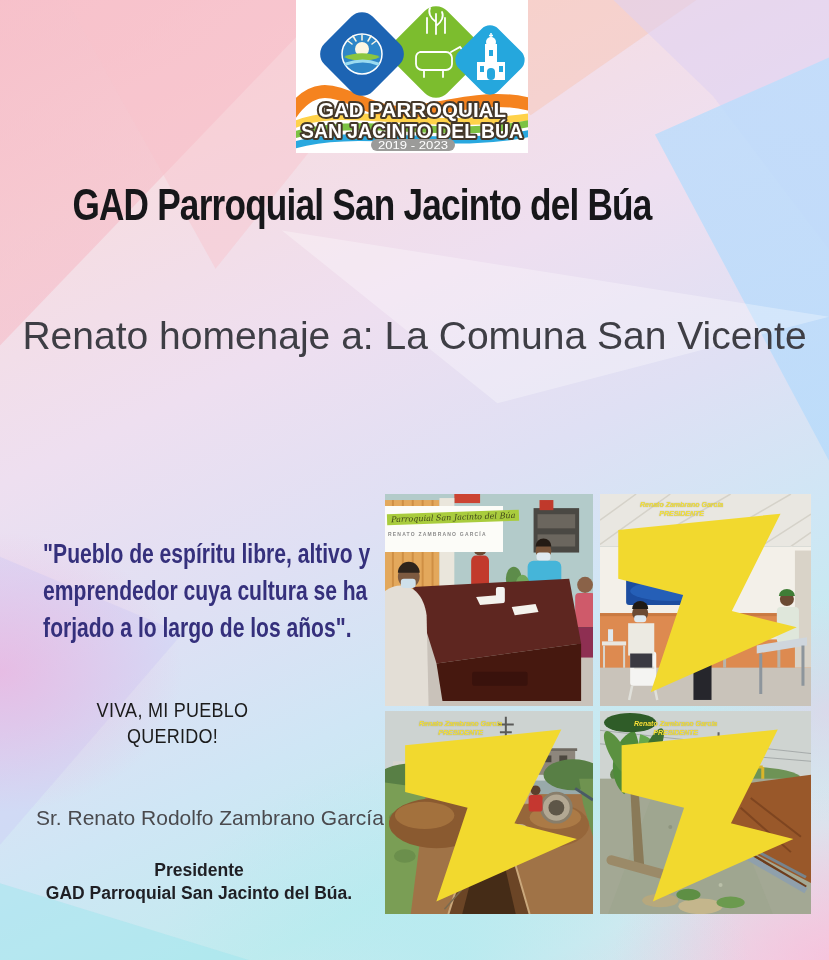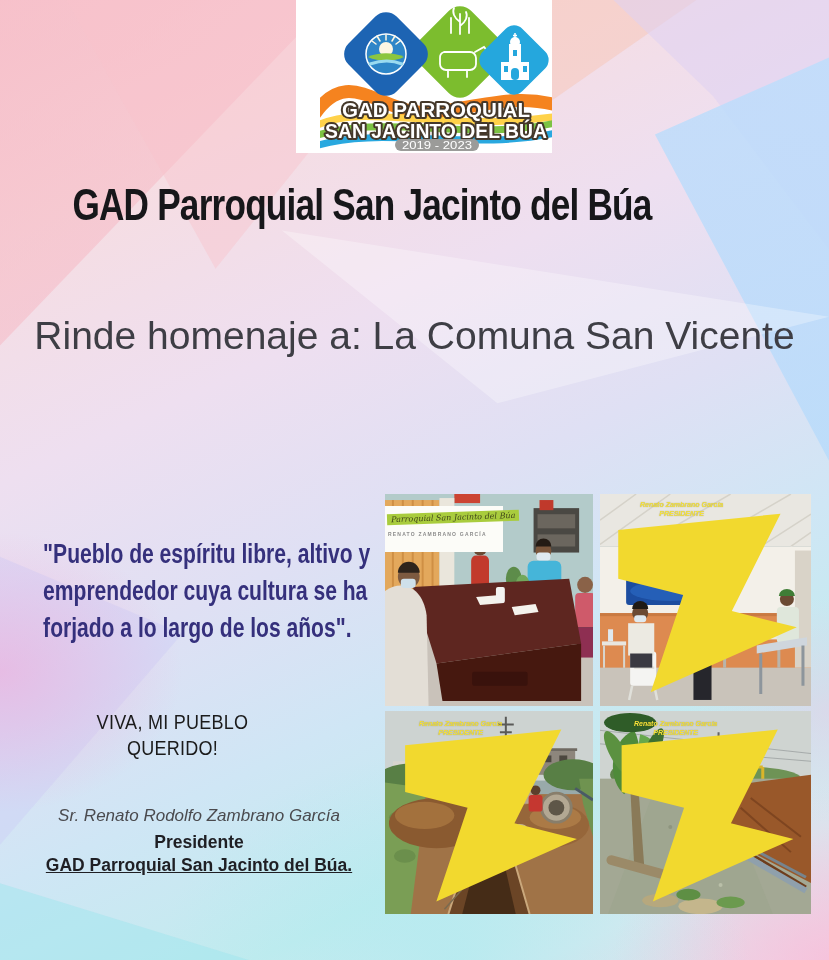--- a/index.html
+++ b/index.html
@@ -14,44 +14,44 @@
   .f5{clip-path:polygon(100% 6%,79% 14%,100% 48%);background:linear-gradient(200deg,rgba(190,222,252,.85),rgba(150,205,250,.5));}
   .f6{clip-path:polygon(34% 24%,100% 33%,60% 42%);background:rgba(255,255,255,.3);}
   .f7{clip-path:polygon(0% 58%,22% 66%,0% 88%);background:rgba(205,206,246,.45);}
   .f8{background:
       radial-gradient(260px 200px at 0% 70%,rgba(243,166,215,.55),transparent 70%),
       radial-gradient(420px 300px at 55% 100%,rgba(168,235,240,.6),transparent 70%),
       radial-gradient(300px 240px at 100% 100%,rgba(248,188,216,.75),transparent 72%),
       radial-gradient(200px 160px at 100% 74%,rgba(238,200,230,.5),transparent 70%);}
   .f9{clip-path:polygon(0 92%,30% 100%,0 100%);background:rgba(160,230,238,.5);}
 
-  .logo-box{position:absolute;left:296px;top:0;width:232px;height:153px;background:#fff;padding-left:24px;}
+  .logo-box{position:absolute;left:296px;top:0;width:232px;height:153px;background:#fff;}
   .logo-box svg{display:block;width:100%;height:100%;}
   .logo-stroke{font-weight:bold;fill:#fff;stroke:#44382a;stroke-width:4px;stroke-linejoin:round;paint-order:stroke;font-family:"Liberation Sans",sans-serif;}
 
   .page-title{position:absolute;top:180px;left:0;width:829px;margin:0;
     font-size:44px;font-weight:bold;color:#17171a;}
   .page-title .fit{display:inline-block;white-space:nowrap;transform:scaleX(.8);letter-spacing:-1px;}
 
   .tribute{position:absolute;top:311px;left:0;width:829px;text-align:center;
     font-size:39px;font-weight:300;color:#3e3e45;line-height:49px;}
   .tribute span{display:block;white-space:nowrap;}
 
   .quote{position:absolute;top:536px;left:0;width:392px;margin:0;text-align:center;
     font-size:27px;font-weight:bold;color:#35307c;line-height:37px;}
   .quote span{display:block;white-space:nowrap;transform:scaleX(.78);}
 
   .viva{position:absolute;top:697px;left:40px;width:265px;text-align:center;
-    font-size:20px;color:#1b1b1b;line-height:26px;letter-spacing:.3px;margin-top:12px;}
+    font-size:20px;color:#1b1b1b;line-height:26px;letter-spacing:.3px;}
   .viva span{display:block;white-space:nowrap;transform:scaleX(.9);}
 
   .signature{position:absolute;top:806px;left:36px;width:326px;text-align:center;}
-  .sig-name{font-size:17px;color:#4a4a4e;margin:0 0 6px 0;white-space:nowrap;font-style:italic;}
+  .sig-name{font-size:21px;color:#4a4a4e;margin:0 0 30px 0;white-space:nowrap;}
   .sig-title{font-size:17.5px;font-weight:bold;color:#1f1f24;margin:0;}
-  .sig-org{font-size:17.5px;font-weight:bold;color:#1f1f24;margin:2px 0 0 0;white-space:nowrap;text-decoration:underline;}
+  .sig-org{font-size:17.5px;font-weight:bold;color:#1f1f24;margin:2px 0 0 0;white-space:nowrap;}
 
   .photo-grid{position:absolute;left:385px;top:494px;width:426px;height:420px;
     display:grid;grid-template-columns:208px 211px;grid-template-rows:212px 203px;gap:5px 7px;}
   .photo{position:relative;overflow:hidden;background:#9aa;}
   .photo > svg{display:block;width:100%;height:100%;}
 
   .wm{position:absolute;color:#f6e23b;font-size:7px;font-style:italic;font-weight:bold;
     line-height:1.25;text-align:center;text-shadow:0 0 1px rgba(60,60,0,.5);white-space:nowrap;}
   .wm-logo{position:absolute;top:3px;left:2px;width:26px;height:26px;}
 
@@ -121,21 +121,21 @@
       <text x="116" y="117" text-anchor="middle" class="logo-stroke" font-size="20" textLength="188" lengthAdjust="spacingAndGlyphs">GAD PARROQUIAL</text>
       <text x="116" y="138" text-anchor="middle" class="logo-stroke" font-size="19.5" textLength="222" lengthAdjust="spacingAndGlyphs">SAN JACINTO DEL BÚA</text>
       <rect x="75" y="139" width="84" height="12" rx="6" fill="#9b9b99"></rect>
       <text x="117" y="149" text-anchor="middle" font-size="10.5" fill="#fff" textLength="70" lengthAdjust="spacingAndGlyphs" font-family="Liberation Sans, sans-serif">2019 - 2023</text>
     </svg>
   </header>
 
   <h1 class="page-title"><span class="fit">GAD Parroquial San Jacinto del Búa</span></h1>
 
   <div class="tribute">
-    <span>Rinde homenaje a: La Comuna San Vicente</span>
+    <span>Renato homenaje a: La Comuna San Vicente</span>
   </div>
 
   <blockquote class="quote">
     <span>"Pueblo de espíritu libre, altivo y</span>
     <span>emprendedor cuya cultura se ha</span>
     <span>forjado a lo largo de los años".</span>
   </blockquote>
 
   <div class="viva">
     <span>VIVA, MI PUEBLO</span>

